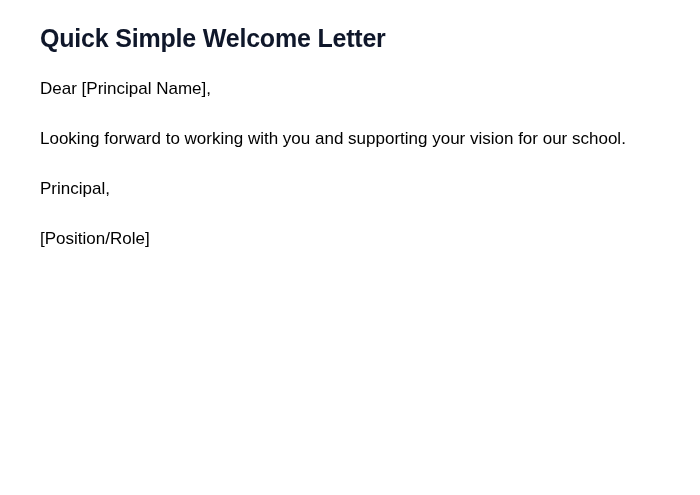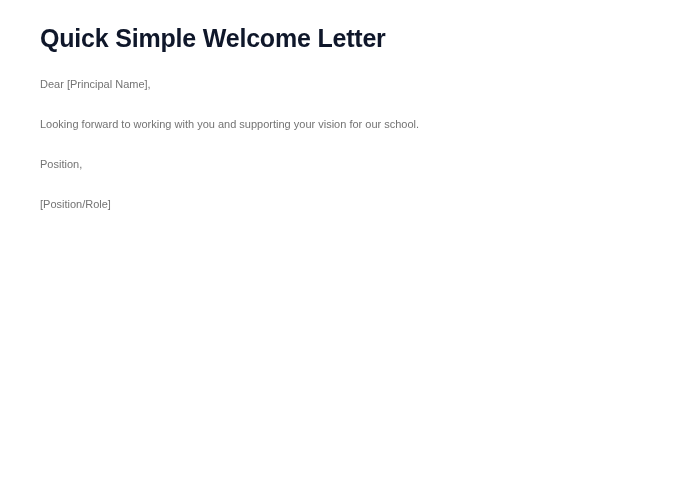--- a/index.html
+++ b/index.html
@@ -20,32 +20,32 @@
   }
   .letter-title {
     font-size: 25px;
     font-weight: bold;
     line-height: 1.3;
     color: #0f172a;
     margin: 0 0 20px 0;
     letter-spacing: -0.2px;
   }
   .letter-paragraph {
-    font-size: 11px;
+    font-size: 17px;
     line-height: 1.65;
-    color: #737373;
+    color: #000000;
     margin: 0 0 22px 0;
     max-width: 600px;
   }
   .letter-paragraph:last-child {
     margin-bottom: 0;
   }
 </style>
 </head>
 <body>
 
 <div class="letter">
   <h1 class="letter-title">Quick Simple Welcome Letter</h1>
   <p class="letter-paragraph">Dear [Principal Name],</p>
   <p class="letter-paragraph">Looking forward to working with you and supporting your vision for our school.</p>
-  <p class="letter-paragraph">Position,</p>
+  <p class="letter-paragraph">Principal,</p>
   <p class="letter-paragraph">[Position/Role]</p>
 </div>
 
 </body></html>

